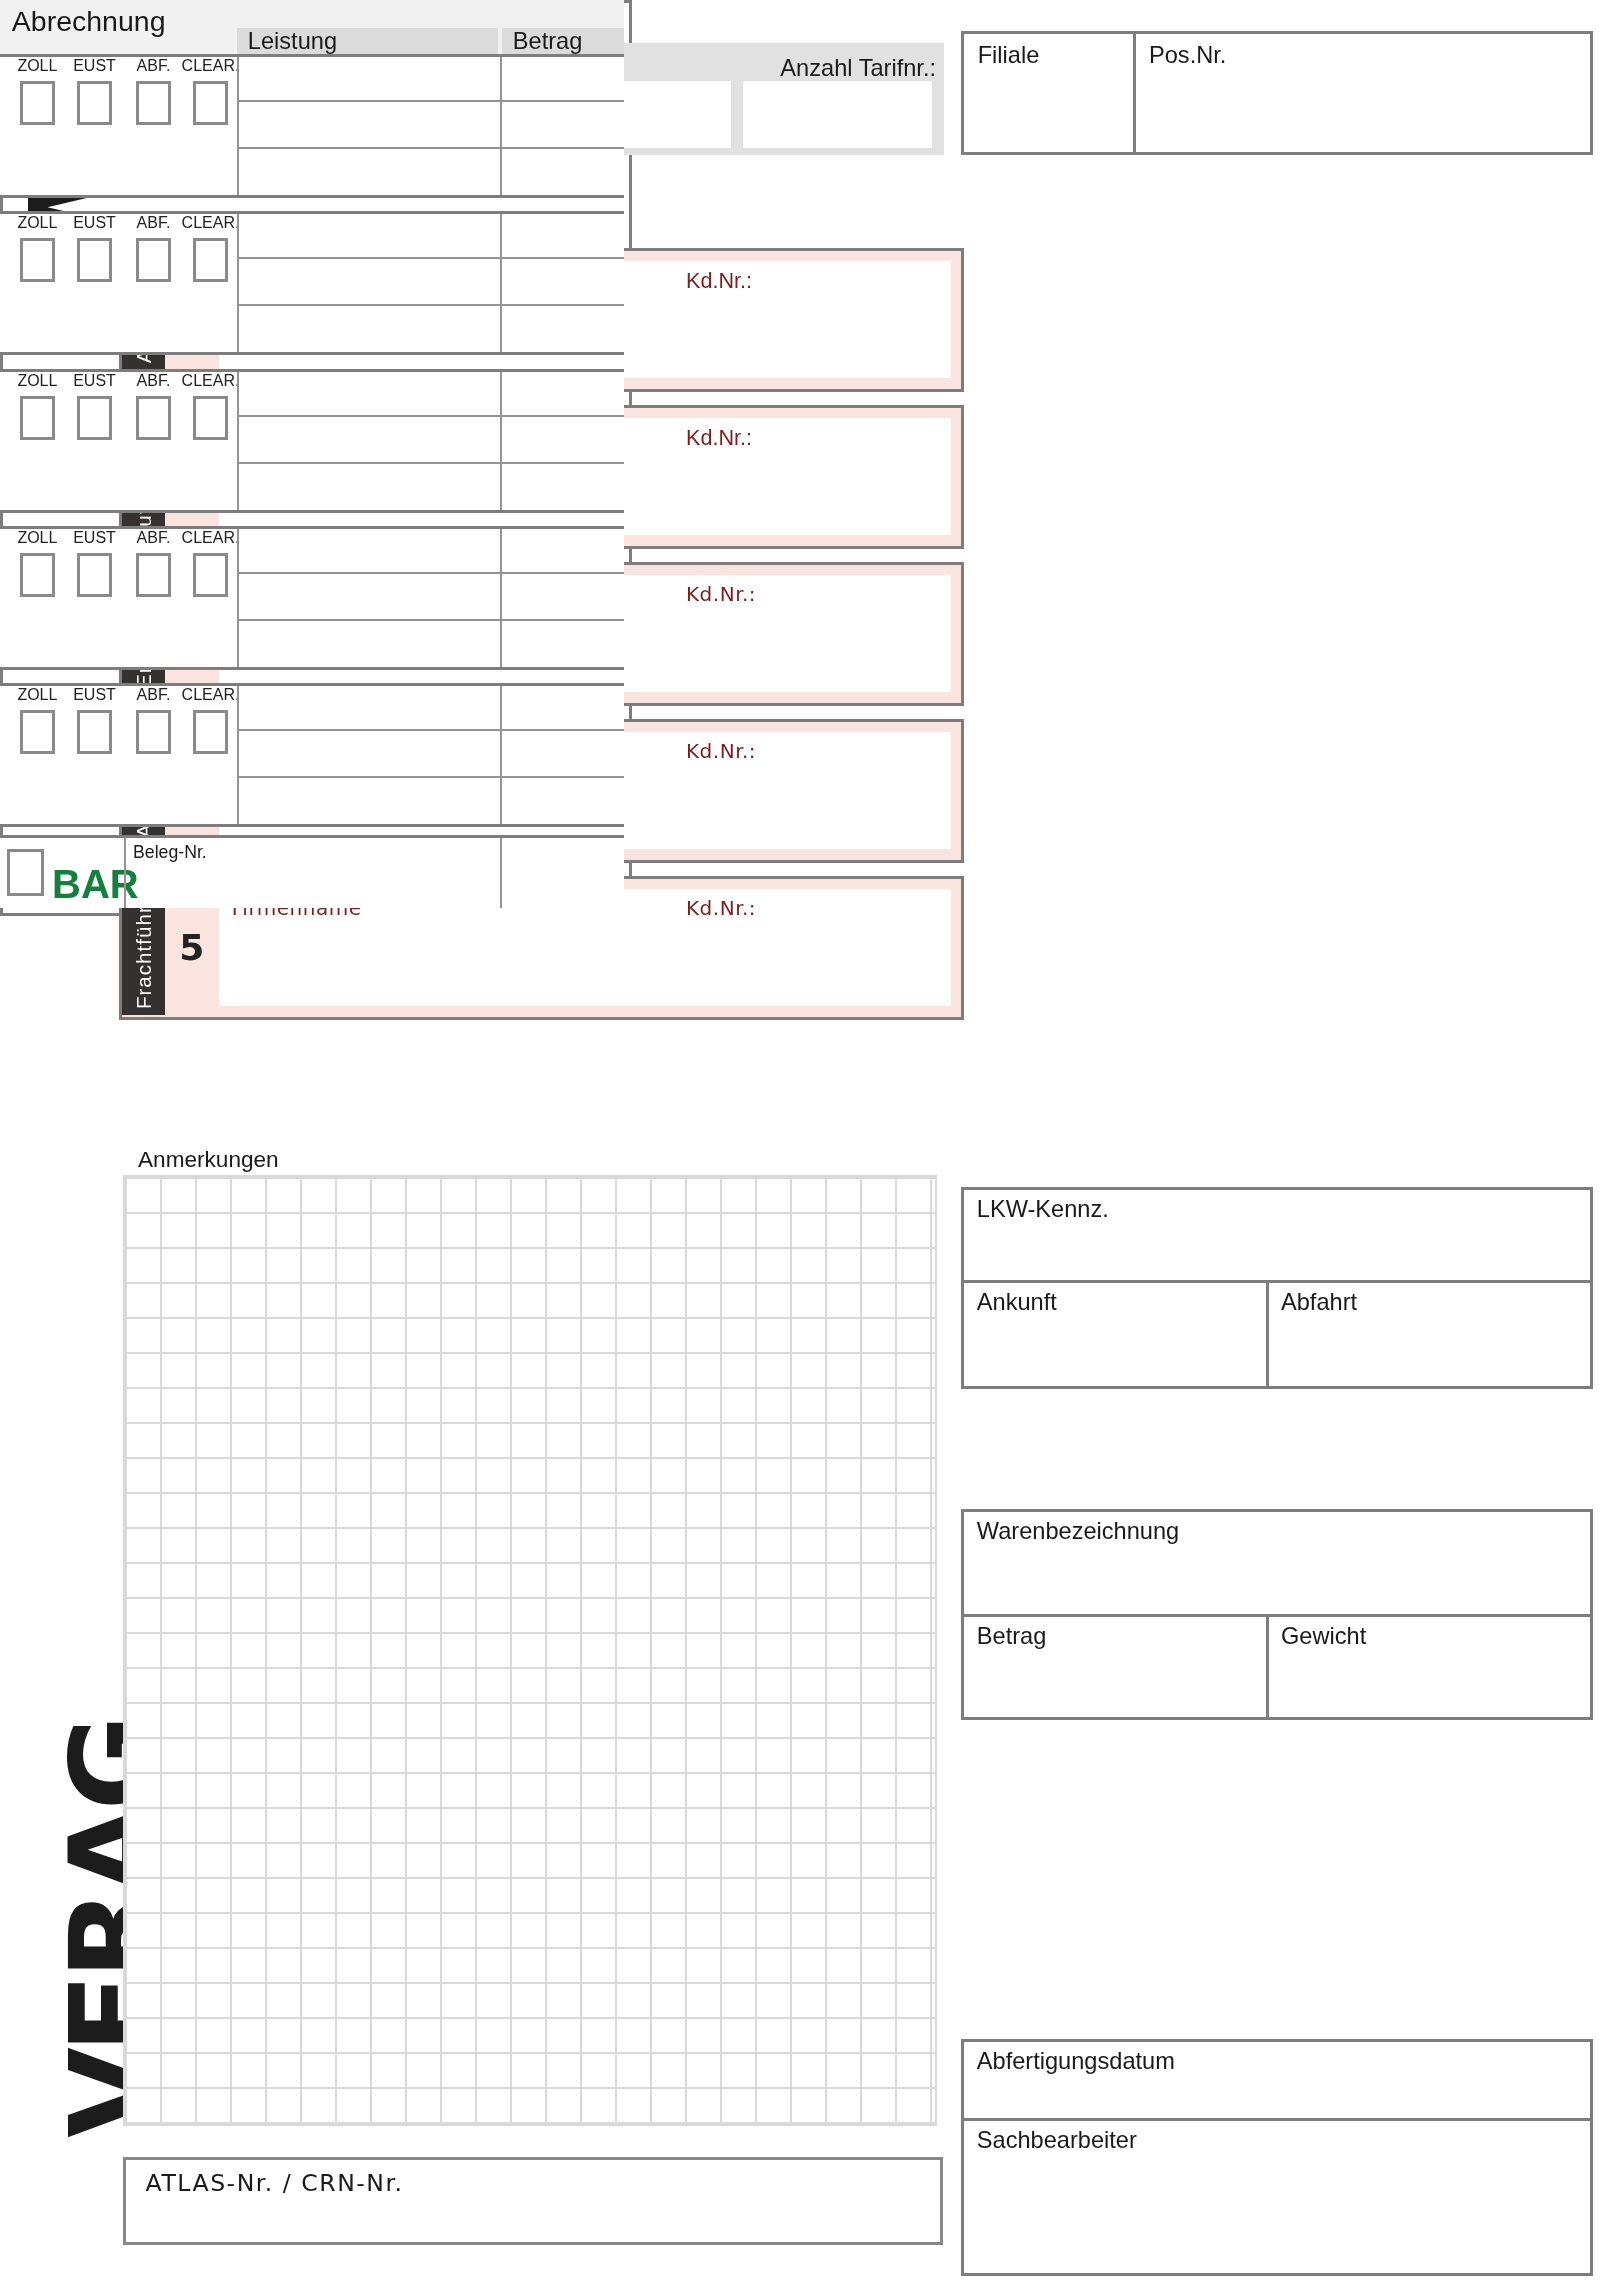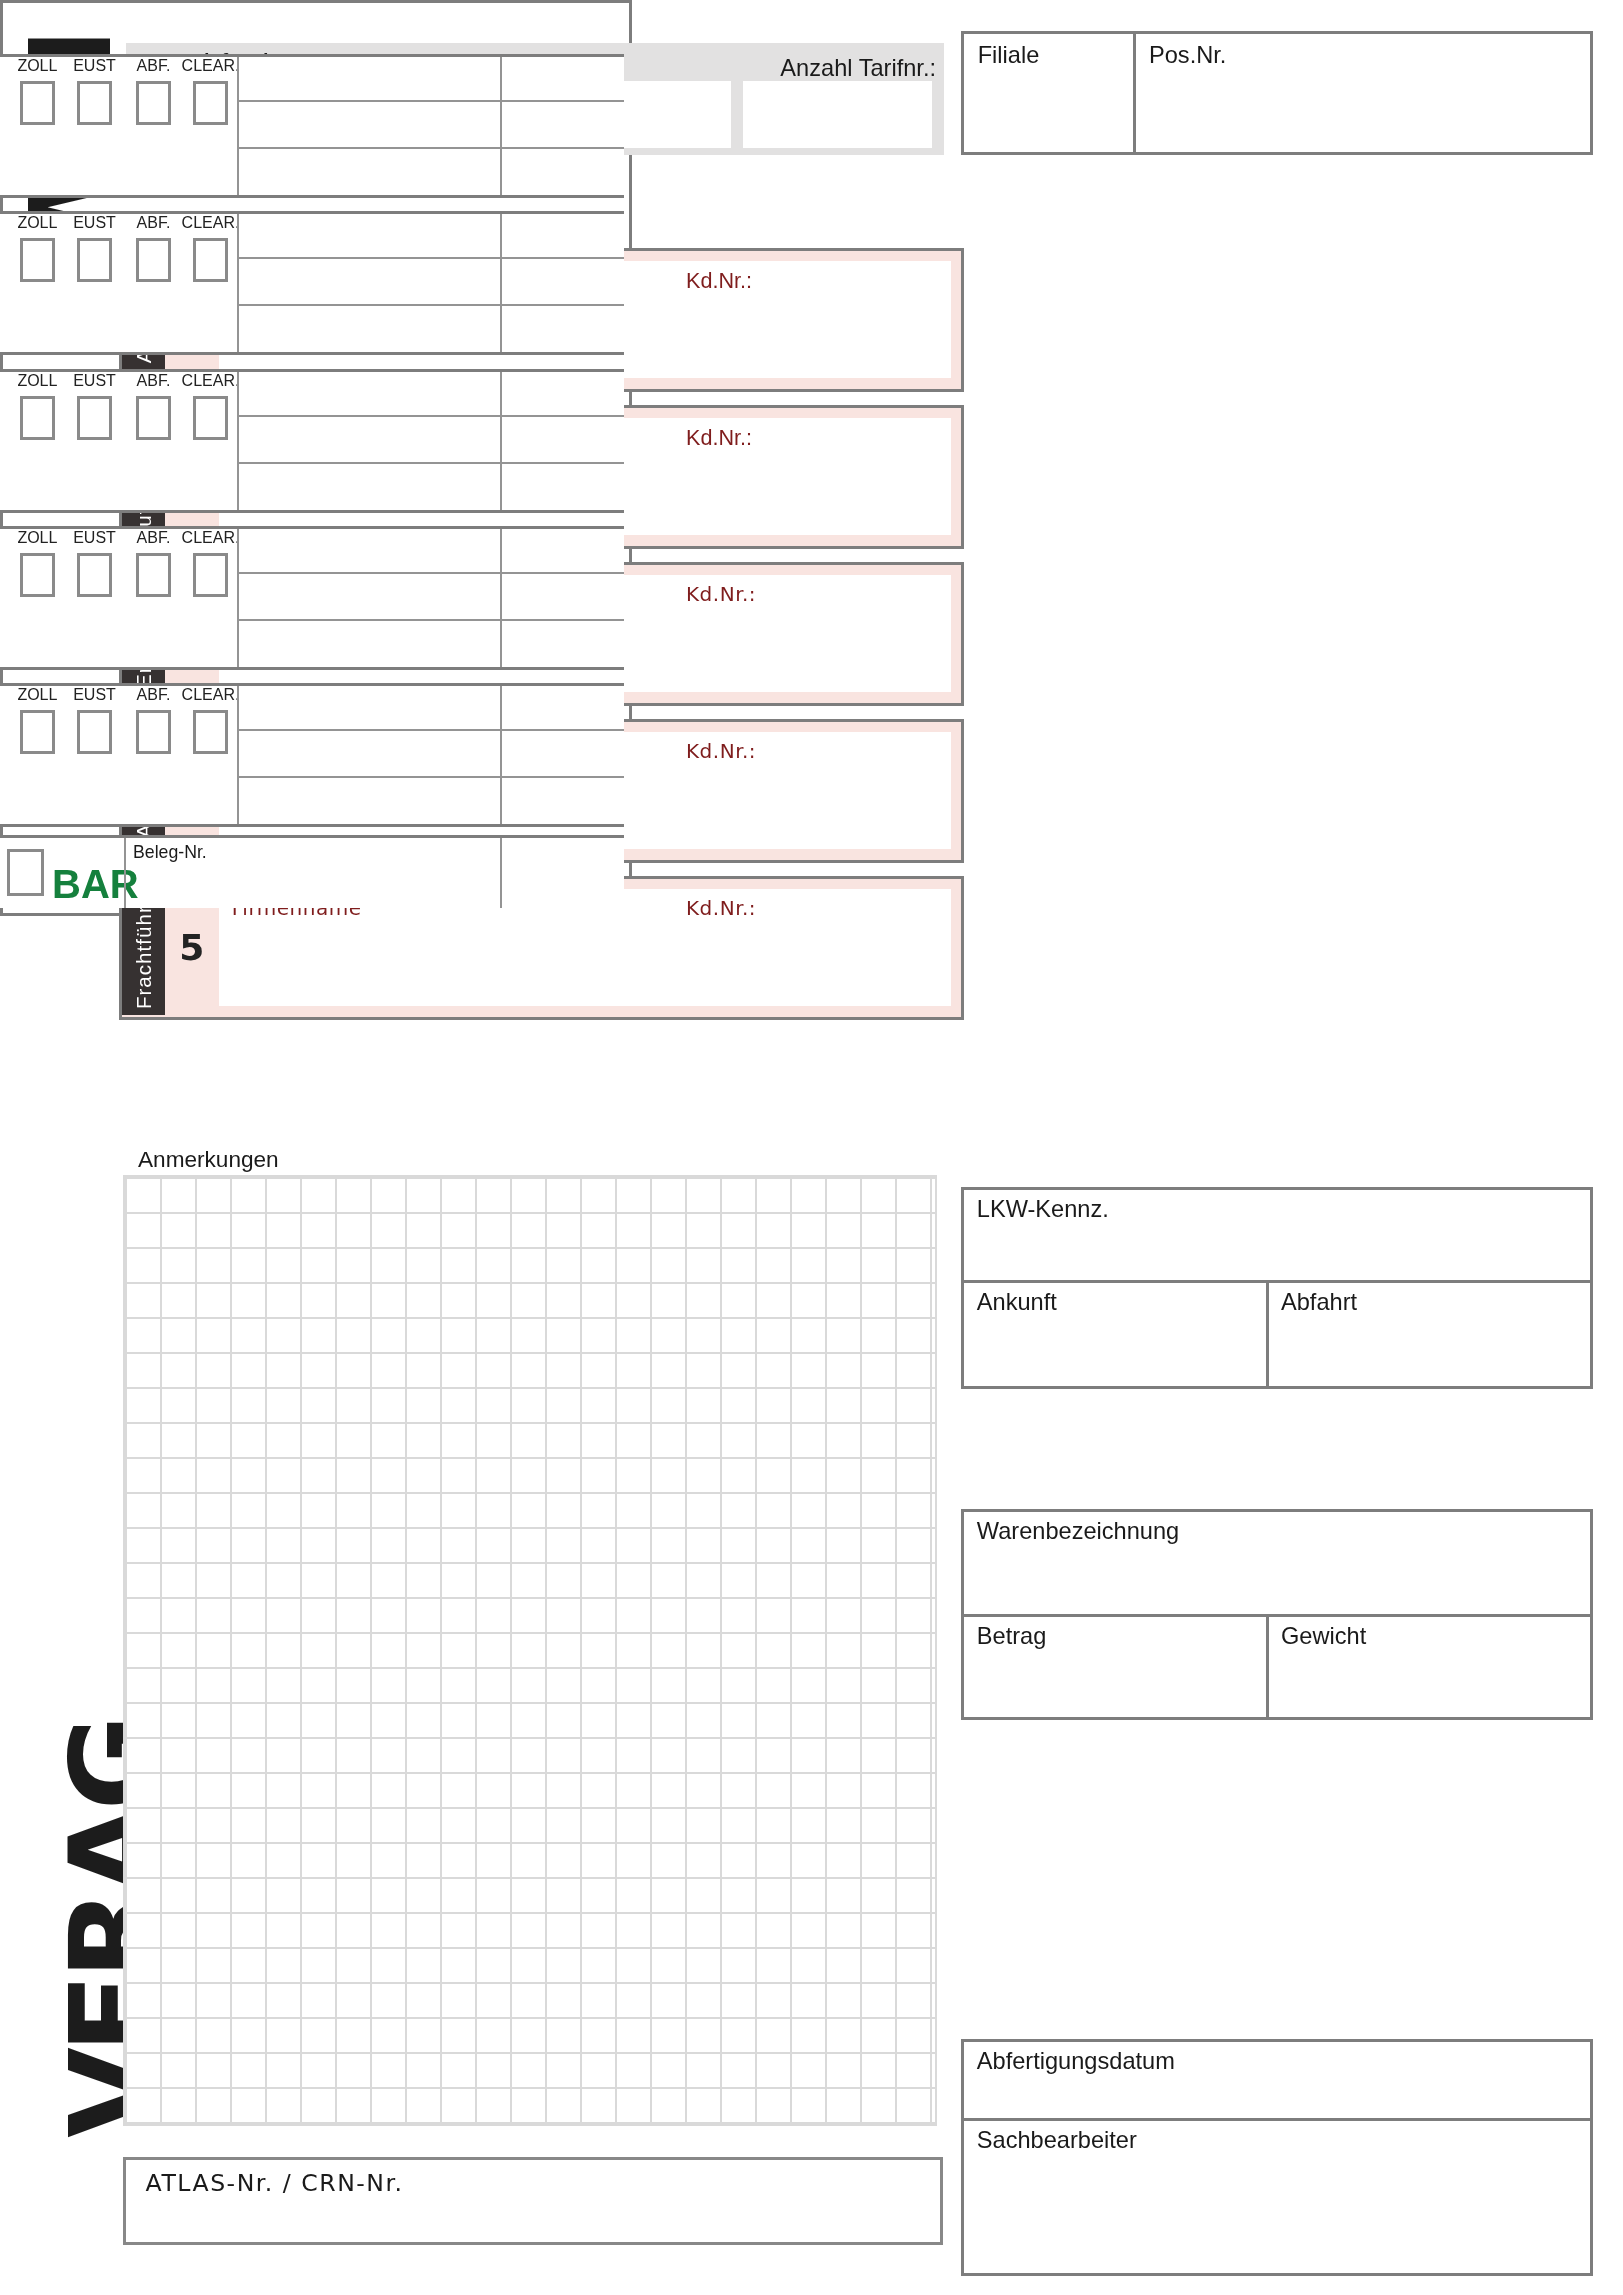--- a/index.html
+++ b/index.html
@@ -170,20 +170,25 @@
     </div>
     <div class="party-number">5</div>
     <div class="party-input">
       <span class="field-label fn">Firmenname</span>
       <span class="field-label kd">Kd.Nr.:</span>
     </div>
   </div>
   </div>
 
 <div id="abrechnung-box">
+  <div id="abr-header">
+    <div class="lbl" id="abr-title">Abrechnung</div>
+    <div class="colhead" id="leistung-head">Leistung</div>
+    <div class="colhead" id="betrag-head">Betrag</div>
+  </div>
 
   <div id="bar-row">
     <div id="bar-chk"></div>
     <div class="lbl" id="bar-lbl">BAR</div>
     <div class="vthin" id="barv1"></div>
     <div class="lbl" id="beleg-lbl">Beleg-Nr.</div>
     <div class="abs" style="left:126px;top:0;width:374px;bottom:0;"></div>
     <div class="vthin" id="barv2"></div>
     <div class="abs" style="left:502px;top:0;right:0;bottom:0;"></div>
   </div>

